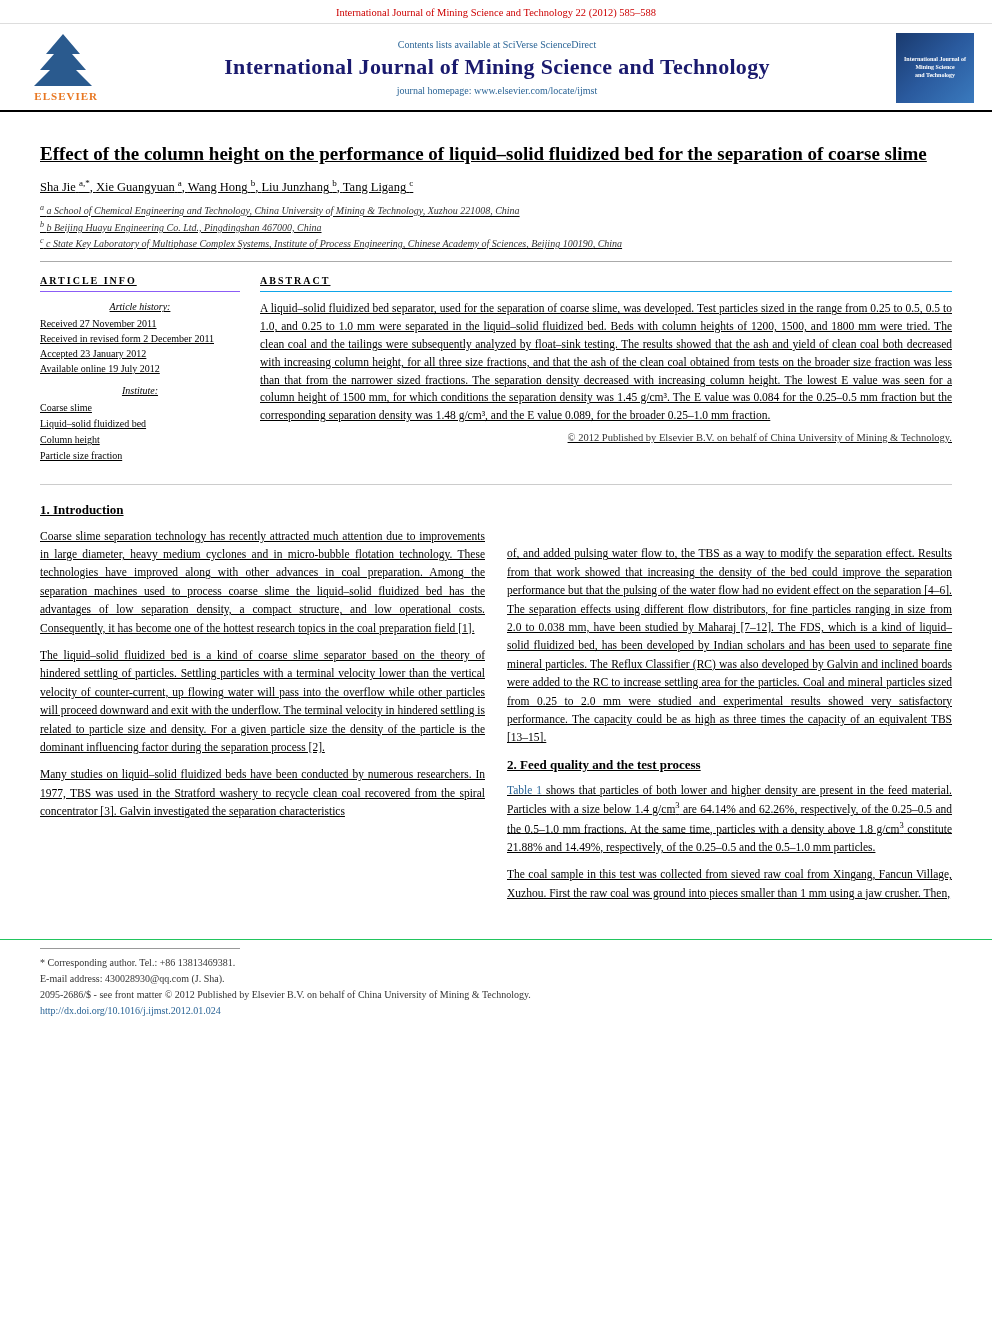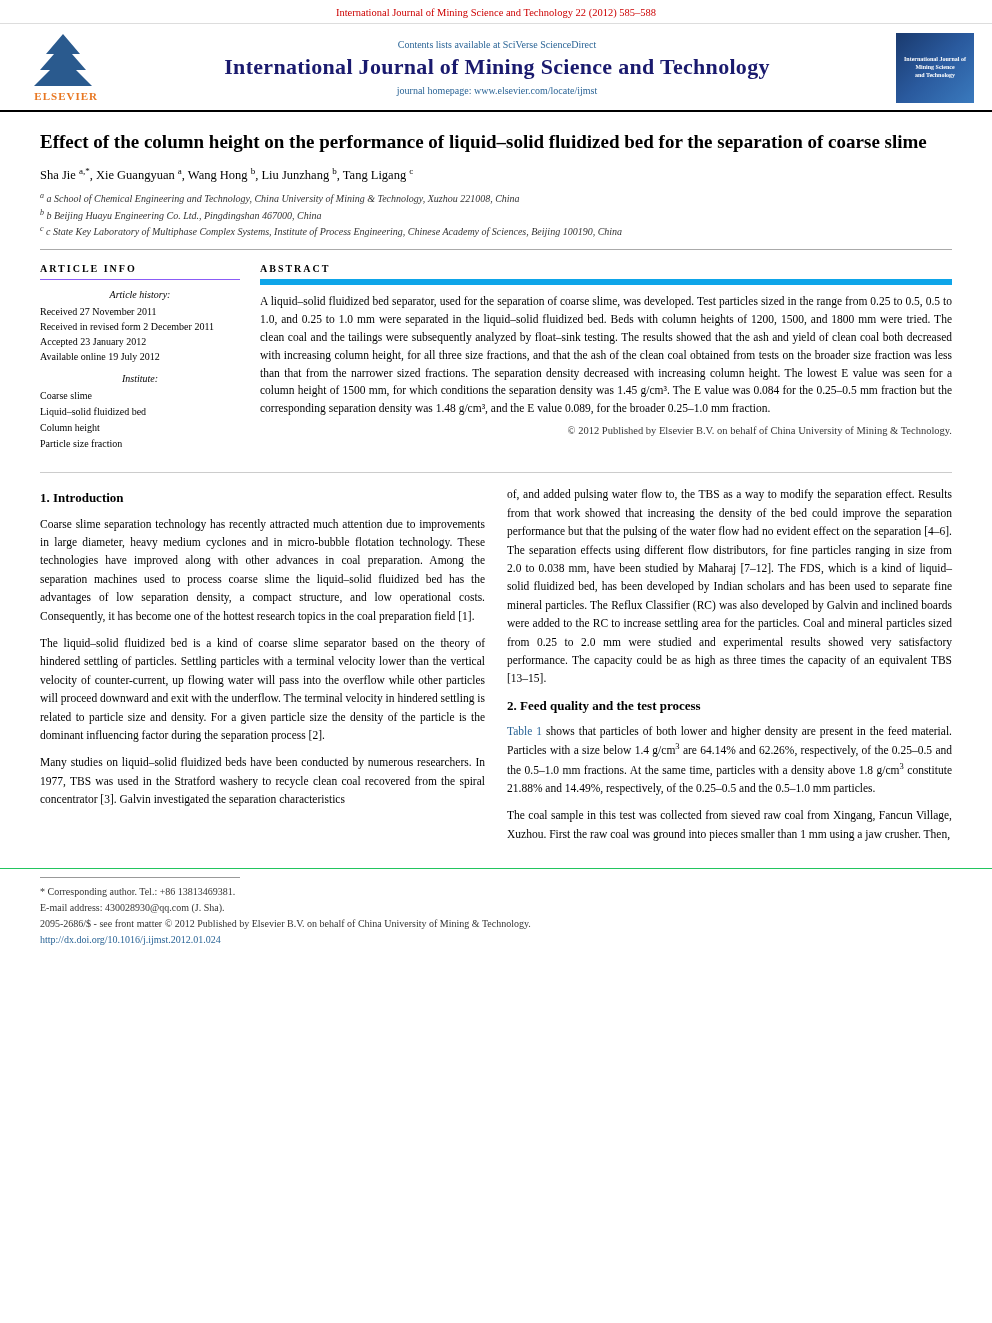--- a/index.html
+++ b/index.html
@@ -63,21 +63,22 @@
       flex-direction: column;
       align-items: flex-end;
     }
     .elsevier-text {
       font-size: 11px;
       font-weight: bold;
       color: #e87722;
       letter-spacing: 1px;
     }
     .article-main {
-      padding: 0 40px;
+      padding: 12px 40px;
+      text-decoration: underline;
     }
     .article-title-section {
       padding: 18px 0 10px 0;
       border-bottom: 1px solid #aaa;
     }
     .article-title {
       font-size: 19px;
       font-weight: bold;
       color: #000;
       line-height: 1.3;
@@ -137,21 +138,21 @@
       line-height: 1.6;
     }
     .abstract-section {
       flex: 1;
     }
     .abstract-title {
       font-size: 10px;
       font-weight: bold;
       letter-spacing: 2px;
       text-transform: uppercase;
-      border-bottom: 6px solid #0ea5e9;
+      border-bottom: 1px solid #0ea5e9;
       padding-bottom: 3px;
       margin-bottom: 8px;
     }
     .abstract-text {
       font-size: 11.5px;
       line-height: 1.55;
       text-align: justify;
     }
     .abstract-copyright {
       font-size: 10.5px;
@@ -162,20 +163,21 @@
     .body-two-col {
       display: flex;
       gap: 22px;
       padding-top: 12px;
     }
     .body-left {
       flex: 1;
     }
     .body-right {
       flex: 1;
+      margin-top: 47px;
     }
     .section-heading {
       font-size: 13px;
       font-weight: bold;
       margin-bottom: 7px;
       margin-top: 4px;
     }
     .body-paragraph {
       font-size: 11.5px;
       line-height: 1.6;

